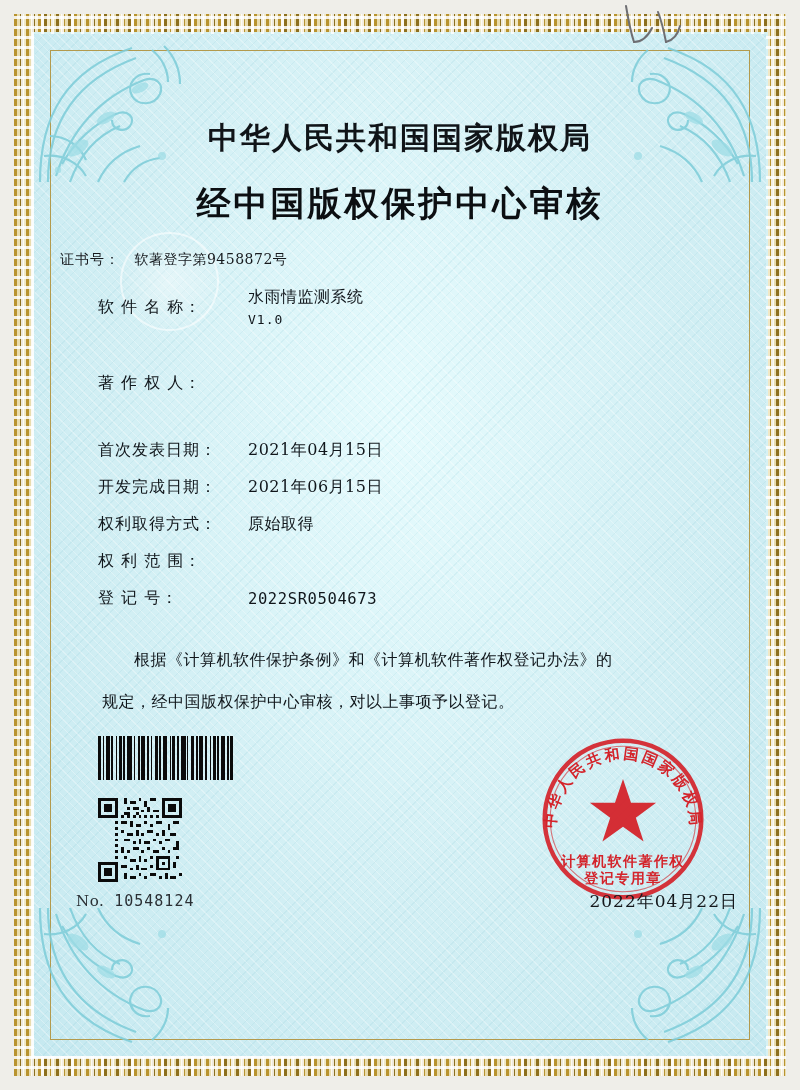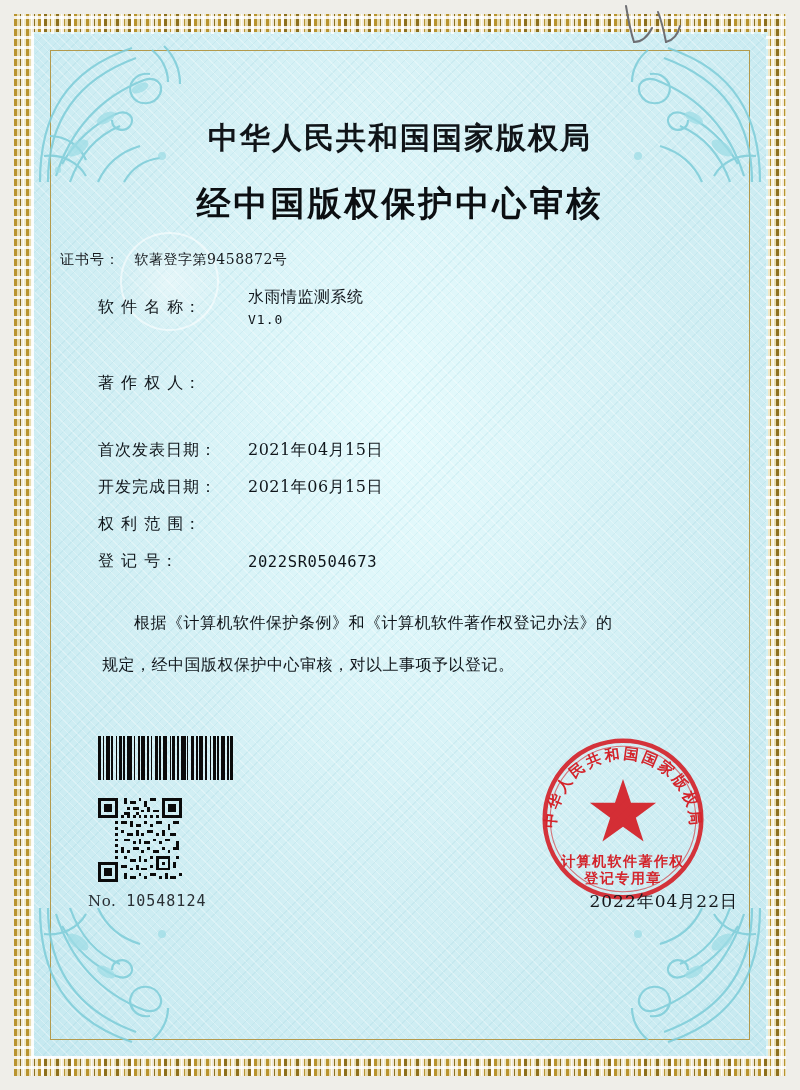--- a/index.html
+++ b/index.html
@@ -245,21 +245,21 @@
     position: absolute;
     left: 98px;
     top: 798px;
     width: 84px;
     height: 84px;
   }
   .qr svg { display: block; width: 100%; height: 100%; }
 
   .serial {
     position: absolute;
-    left: 88px;
+    left: 76px;
     top: 892px;
     font-family: "DejaVu Sans Mono", monospace;
     font-size: 15px;
     color: #2a2f34;
     letter-spacing: 1px;
   }
   .serial .no-label {
     font-family: "DejaVu Serif", serif;
     letter-spacing: 0.5px;
   }
@@ -421,20 +421,24 @@
       <div class="row gap-top">
         <div class="lbl">首次发表日期：</div>
         <div class="val">2021年04月15日</div>
       </div>
 
       <div class="row">
         <div class="lbl">开发完成日期：</div>
         <div class="val">2021年06月15日</div>
       </div>
 
+      <div class="row">
+        <div class="lbl">权利取得方式：</div>
+        <div class="val">原始取得</div>
+      </div>
 
       <div class="row">
         <div class="lbl">权 利 范 围：</div>
       </div>
 
       <div class="row">
         <div class="lbl">登 记 号：</div>
         <div class="val mono">2022SR0504673</div>
       </div>
 

